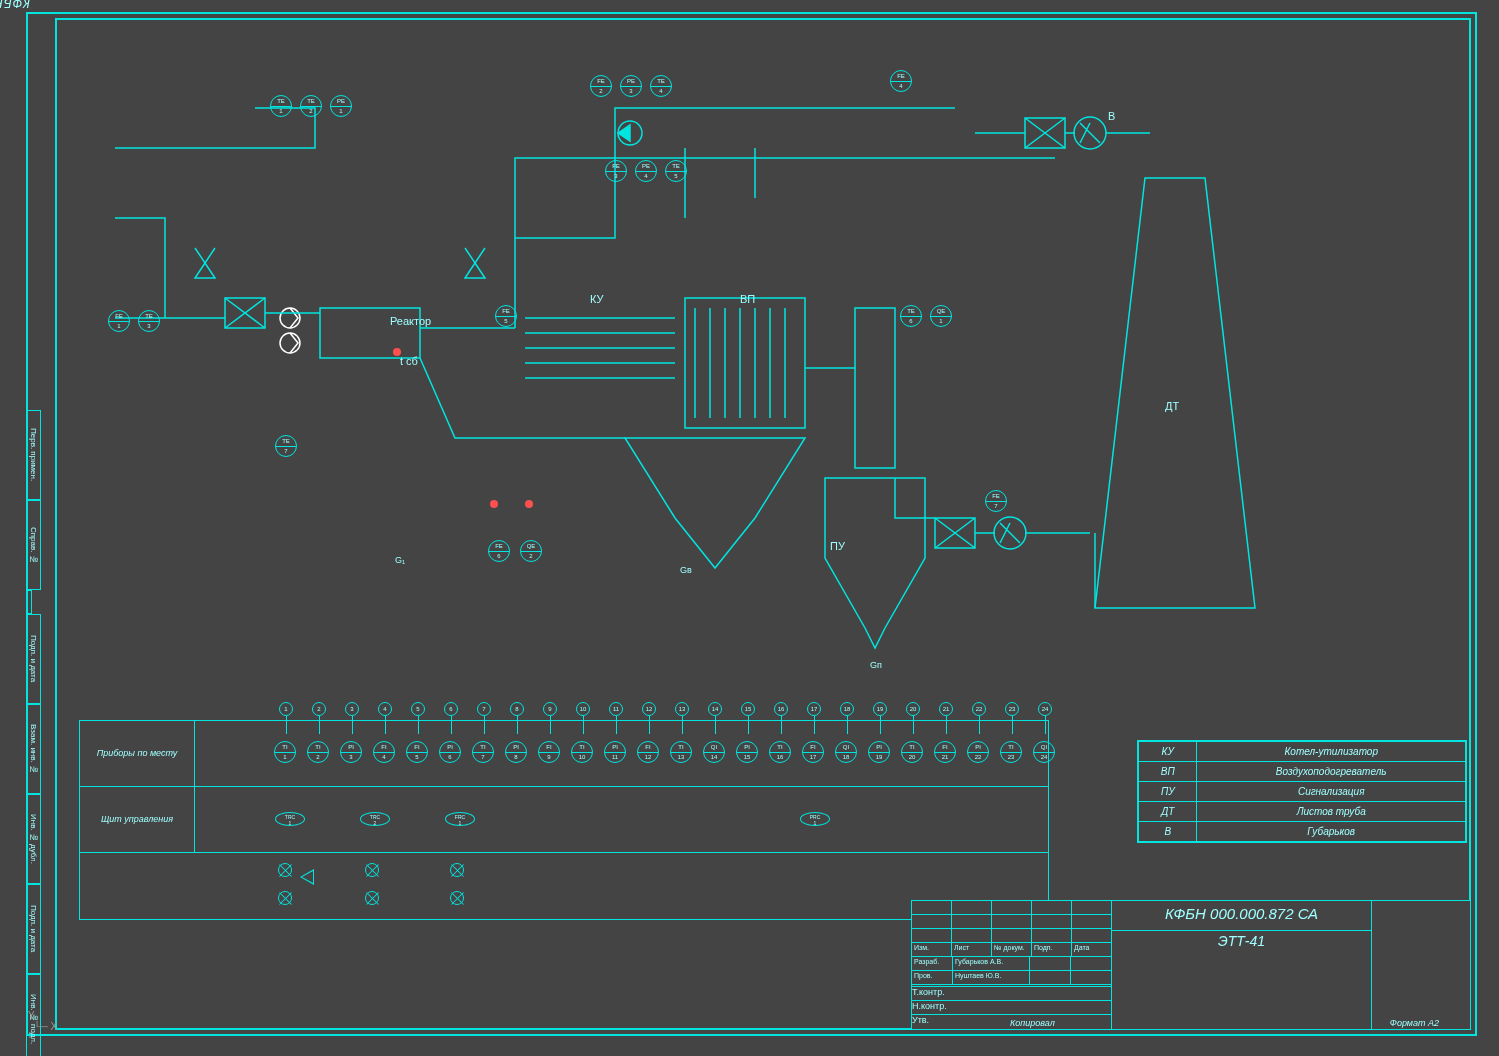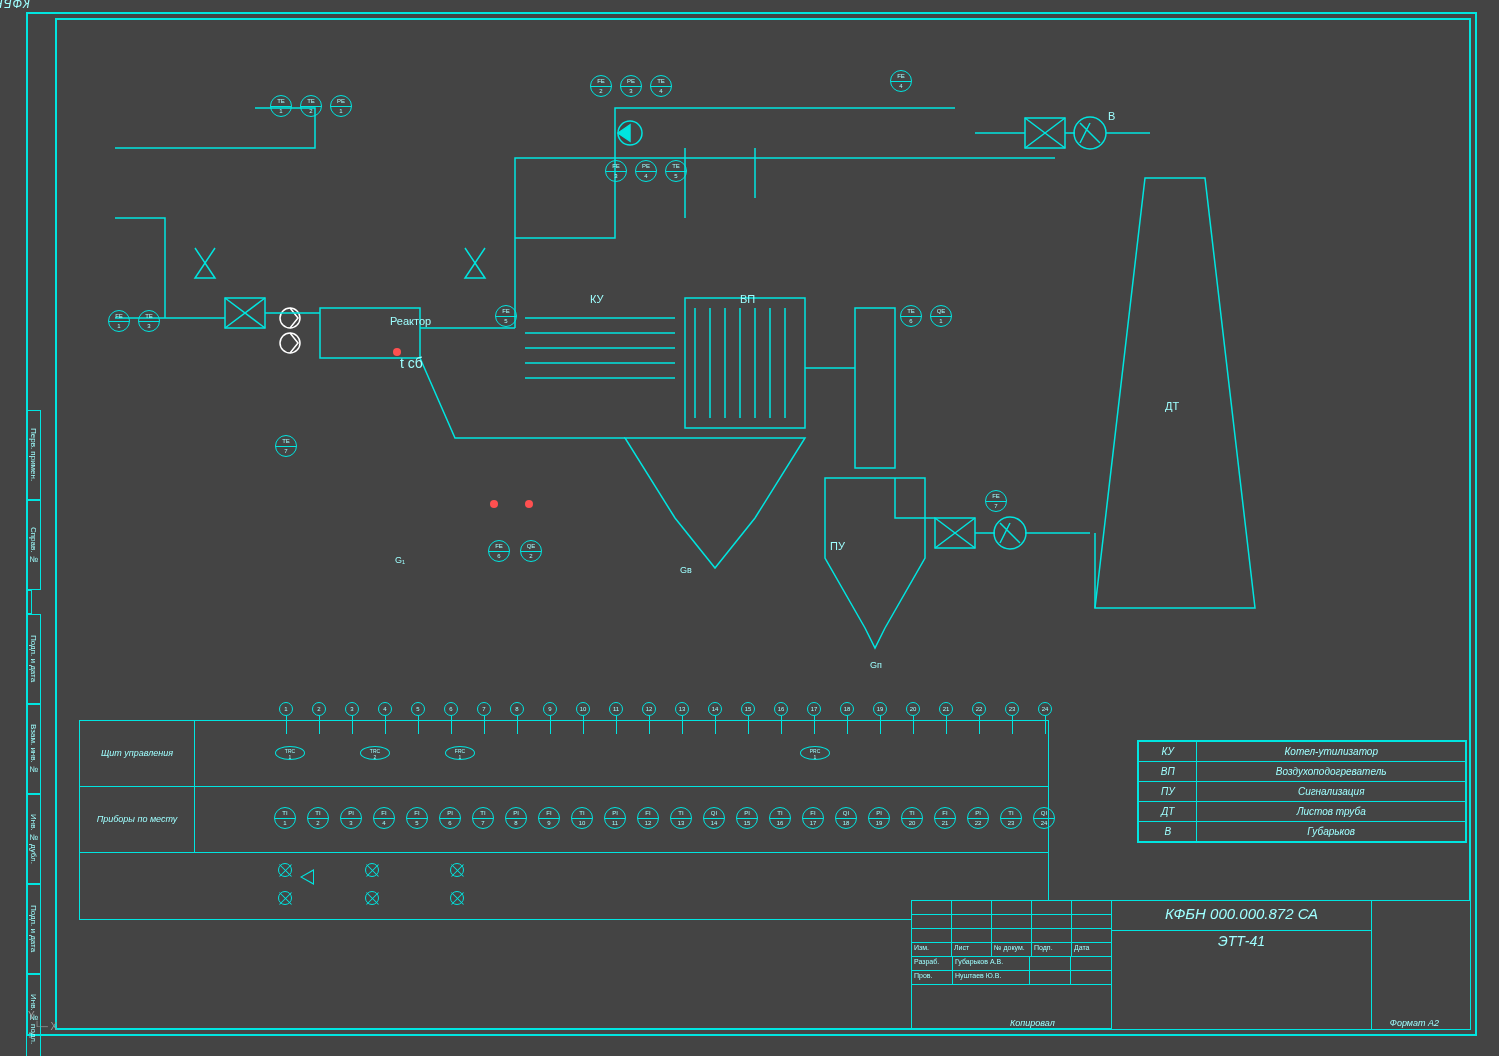--- a/index.html
+++ b/index.html
@@ -135,21 +135,21 @@
     <circle cx="575" cy="115" r="12"></circle>
       <path d="M563 115 l12 -8 v16 z" style="fill:var(--cyan)"></path>
   </svg>
 
   <div class="eq-label" style="left:390px;top:315px">Реактор</div>
   <div class="eq-label" style="left:590px;top:293px">КУ</div>
   <div class="eq-label" style="left:740px;top:293px">ВП</div>
   <div class="eq-label" style="left:830px;top:540px">ПУ</div>
   <div class="eq-label" style="left:1165px;top:400px">ДТ</div>
   <div class="eq-label" style="left:1108px;top:110px">В</div>
-  <div class="eq-label" style="left:400px;top:355px;font-size:14px">t сб</div>
+  <div class="eq-label" style="left:400px;top:355px;font-size:11px">t сб</div>
   <div class="eq-label" style="left:395px;top:555px;font-size:9px">G₁</div>
   <div class="eq-label" style="left:680px;top:565px;font-size:9px">Gв</div>
   <div class="eq-label" style="left:870px;top:660px;font-size:9px">Gп</div>
 
   <div class="red-dot" style="left:393px;top:348px"></div>
   <div class="red-dot" style="left:490px;top:500px"></div>
   <div class="red-dot" style="left:525px;top:500px"></div>
 
   <div class="inst" style="left:270px;top:95px"><span class="t">TE</span>1</div>
   <div class="inst" style="left:300px;top:95px"><span class="t">TE</span>2</div>
@@ -167,27 +167,20 @@
   <div class="inst" style="left:900px;top:305px"><span class="t">TE</span>6</div>
   <div class="inst" style="left:930px;top:305px"><span class="t">QE</span>1</div>
   <div class="inst" style="left:488px;top:540px"><span class="t">FE</span>6</div>
   <div class="inst" style="left:520px;top:540px"><span class="t">QE</span>2</div>
   <div class="inst" style="left:275px;top:435px"><span class="t">TE</span>7</div>
   <div class="inst" style="left:985px;top:490px"><span class="t">FE</span>7</div>
 
   <div id="linkrow"></div>
 
   <div class="instr-panel">
-    <div class="instr-row">
-      <div class="row-label">Щит управления</div>
-      <div class="ellipse" style="left:195px;top:25px">TRC<br>1</div>
-      <div class="ellipse" style="left:280px;top:25px">TRC<br>2</div>
-      <div class="ellipse" style="left:365px;top:25px">FRC<br>1</div>
-      <div class="ellipse" style="left:720px;top:25px">PRC<br>1</div>
-    </div>
     <div class="instr-row">
       <div class="row-label">Приборы по месту</div>
       <div id="fieldrow">
           <div class="inst" style="left: 194px; top: 20px;"><span class="t">TI</span>1</div>
           <div class="inst" style="left: 227px; top: 20px;"><span class="t">TI</span>2</div>
           <div class="inst" style="left: 260px; top: 20px;"><span class="t">PI</span>3</div>
           <div class="inst" style="left: 293px; top: 20px;"><span class="t">FI</span>4</div>
           <div class="inst" style="left: 326px; top: 20px;"><span class="t">FI</span>5</div>
           <div class="inst" style="left: 359px; top: 20px;"><span class="t">PI</span>6</div>
           <div class="inst" style="left: 392px; top: 20px;"><span class="t">TI</span>7</div>
@@ -204,20 +197,27 @@
           <div class="inst" style="left: 755px; top: 20px;"><span class="t">QI</span>18</div>
           <div class="inst" style="left: 788px; top: 20px;"><span class="t">PI</span>19</div>
           <div class="inst" style="left: 821px; top: 20px;"><span class="t">TI</span>20</div>
           <div class="inst" style="left: 854px; top: 20px;"><span class="t">FI</span>21</div>
           <div class="inst" style="left: 887px; top: 20px;"><span class="t">PI</span>22</div>
           <div class="inst" style="left: 920px; top: 20px;"><span class="t">TI</span>23</div>
           <div class="inst" style="left: 953px; top: 20px;"><span class="t">QI</span>24</div>
         </div>
     </div>
     <div class="instr-row">
+      <div class="row-label">Щит управления</div>
+      <div class="ellipse" style="left:195px;top:25px">TRC<br>1</div>
+      <div class="ellipse" style="left:280px;top:25px">TRC<br>2</div>
+      <div class="ellipse" style="left:365px;top:25px">FRC<br>1</div>
+      <div class="ellipse" style="left:720px;top:25px">PRC<br>1</div>
+    </div>
+    <div class="instr-row">
       <div class="lamp" style="left:198px;top:10px"></div>
       <div class="lamp" style="left:198px;top:38px"></div>
       <div class="horn" style="left:220px;top:16px"></div>
       <div class="lamp" style="left:285px;top:10px"></div>
       <div class="lamp" style="left:285px;top:38px"></div>
       <div class="lamp" style="left:370px;top:10px"></div>
       <div class="lamp" style="left:370px;top:38px"></div>
     </div>
   </div>
 
@@ -282,20 +282,40 @@
             </div>
           <div class="r">
               <span>Разраб.</span>
               <span style="flex:2">Губарьков А.В.</span>
               <span></span>
               <span></span>
             </div>
           <div class="r">
               <span>Пров.</span>
               <span style="flex:2">Нуштаев Ю.В.</span>
+              <span></span>
+              <span></span>
+            </div>
+        </div>
+        <div class="tb-left-bot">
+          <div class="r">
+              <span>Т.контр.</span>
+              <span style="flex:2"></span>
+              <span></span>
+              <span></span>
+            </div>
+          <div class="r">
+              <span>Н.контр.</span>
+              <span style="flex:2"></span>
+              <span></span>
+              <span></span>
+            </div>
+          <div class="r" style="border-bottom:none">
+              <span>Утв.</span>
+              <span style="flex:2"></span>
               <span></span>
               <span></span>
             </div>
         </div>
       </div>
       <div class="tb-mid">
         <div class="tb-title">КФБН 000.000.872 СА</div>
         <div class="tb-group">ЭТТ-41</div>
       </div>
     </div>

